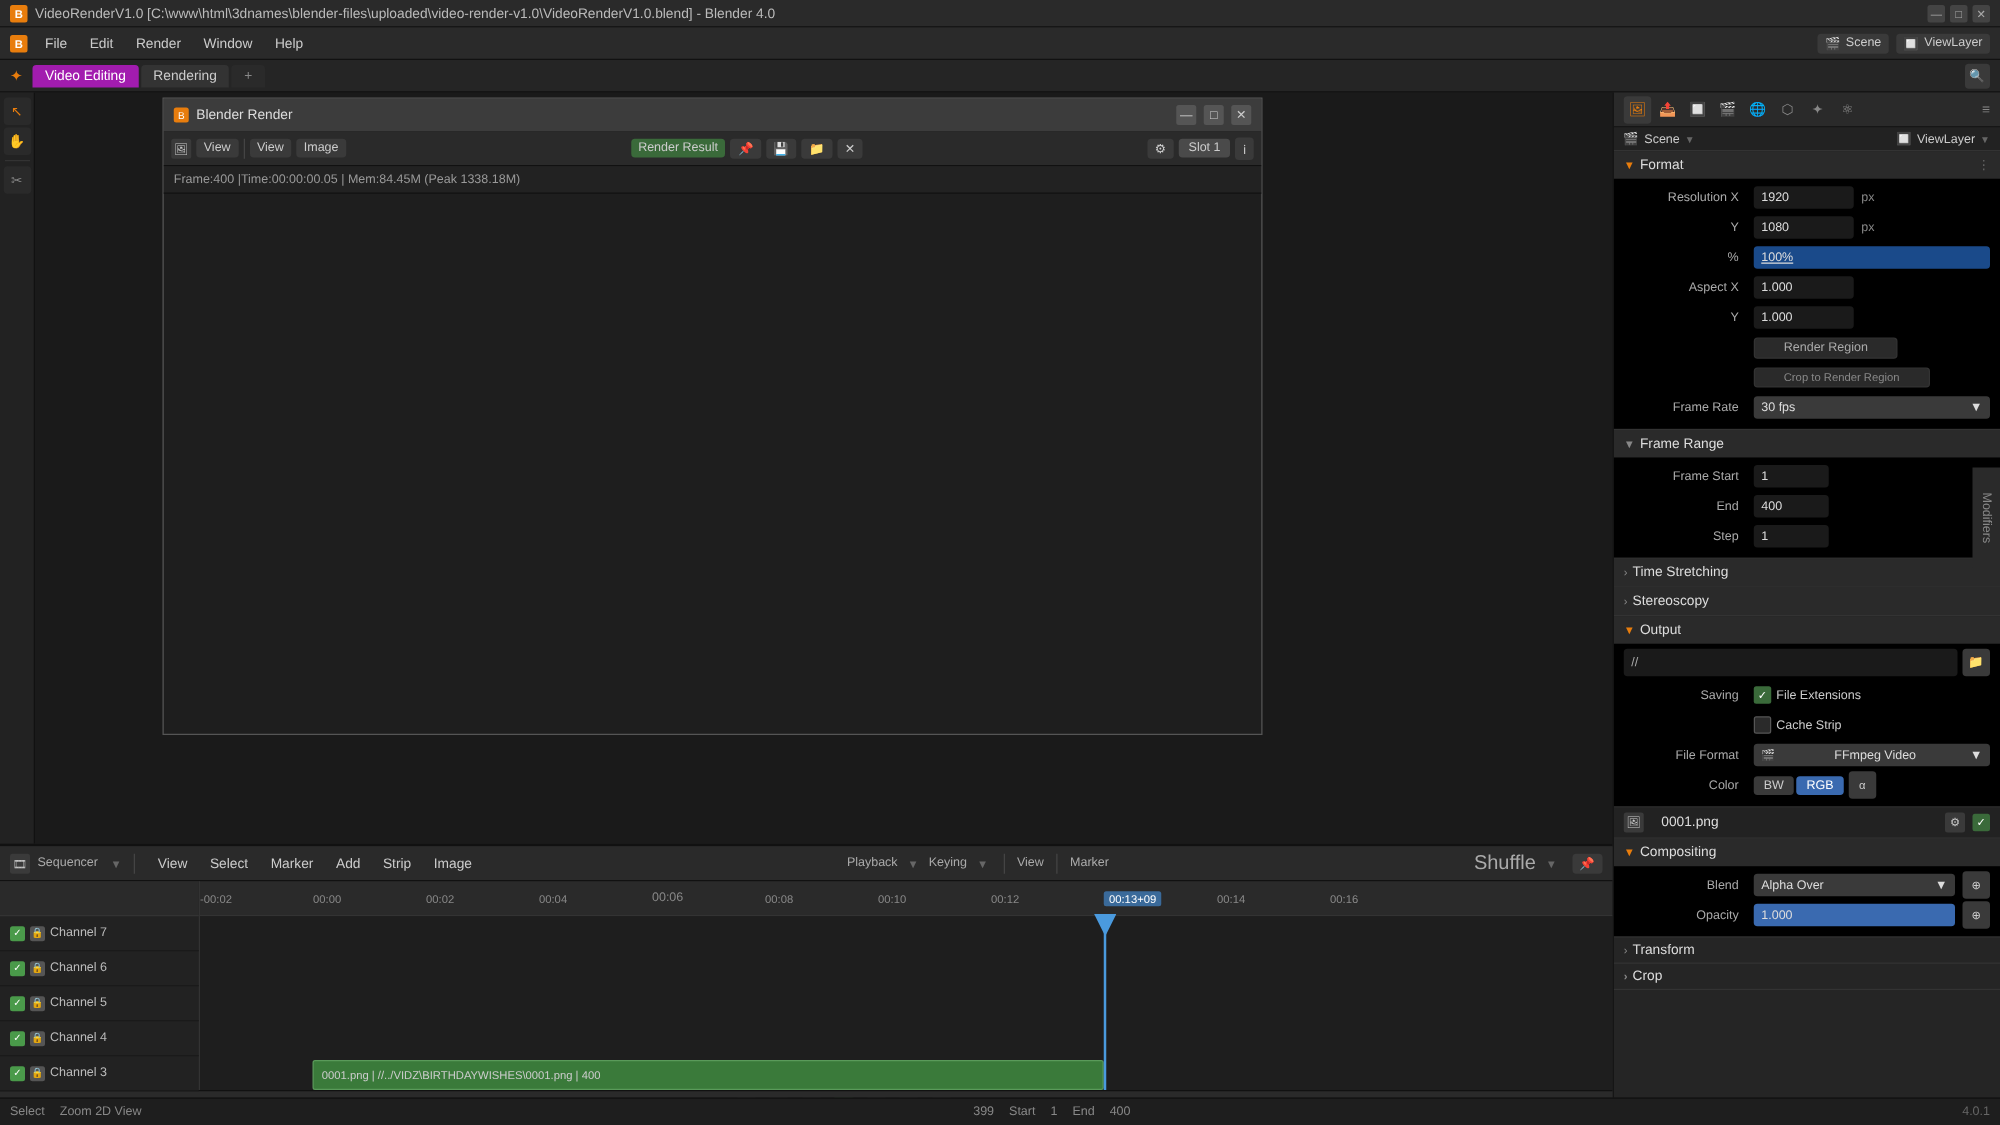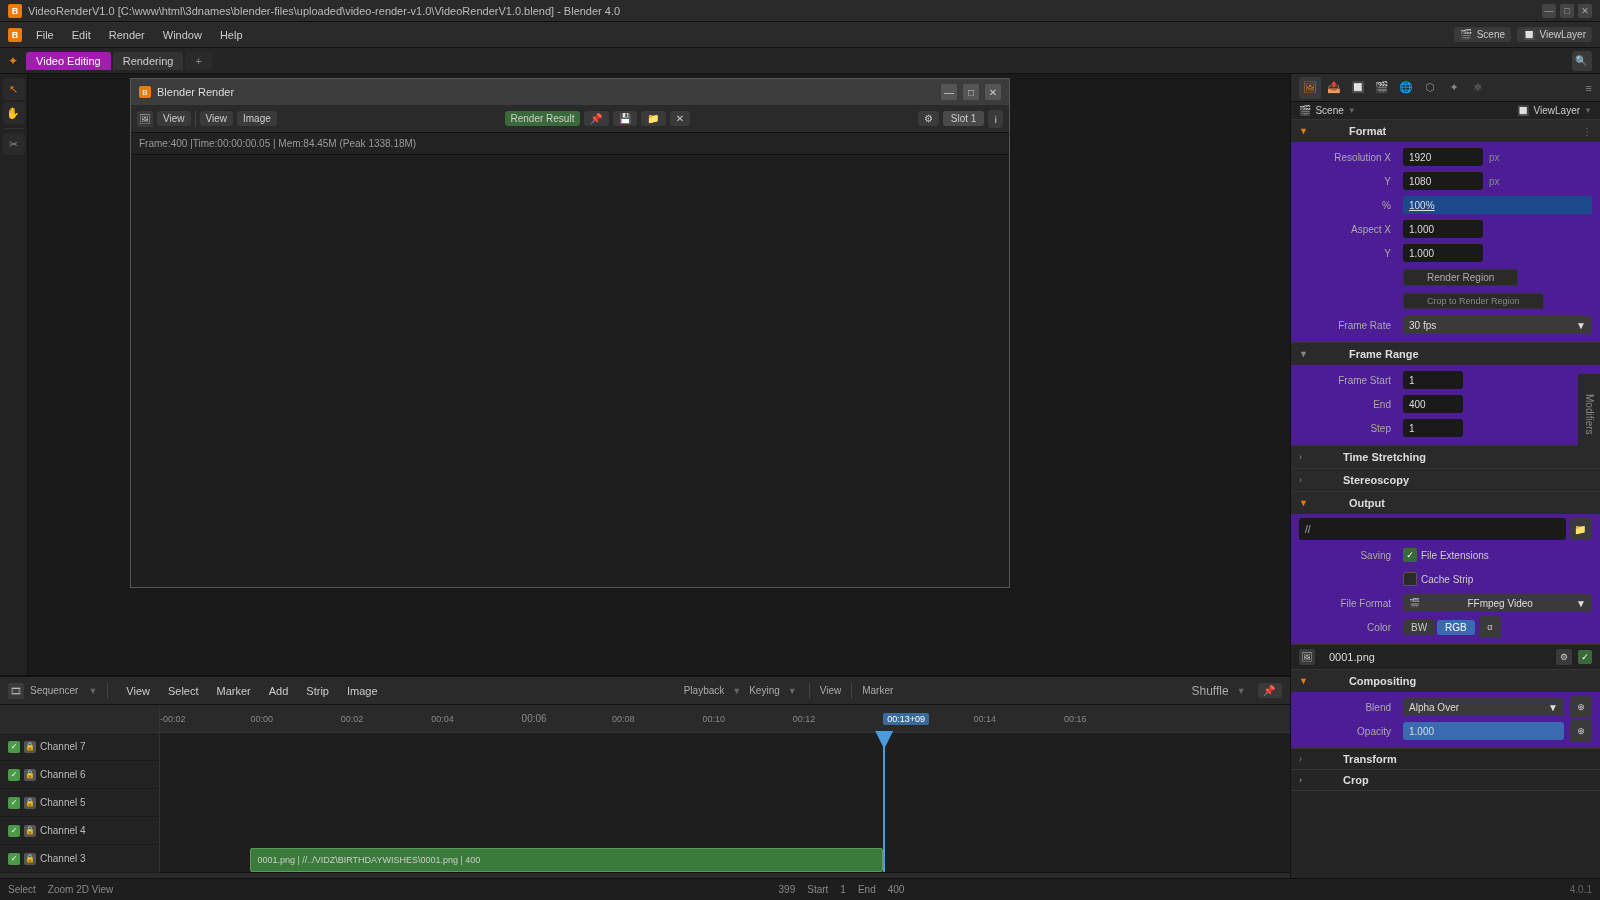--- a/index.html
+++ b/index.html
@@ -360,28 +360,27 @@
       display: flex;
       align-items: center;
       padding: 5px 8px;
       background: #2a2a2a;
       cursor: pointer;
       gap: 4px;
     }
 
     .section-title {
       font-size: 11px;
-      font-weight: bold;
+      font-weight: normal;
       color: #ddd;
-      margin-left: 37px;
     }
 
     .section-body {
       padding: 4px 8px;
-      background: #4c1d95;
+      background: #000000;
     }
 
     .prop-row {
       display: flex;
       align-items: center;
       height: 22px;
       gap: 4px;
       margin-bottom: 2px;
     }
 
@@ -972,21 +971,21 @@
     <div style="flex:1;"></div>
     <span style="font-size:10px;color:#aaa;">Playback</span>
     <span style="font-size:9px;color:#666;margin:0 2px;">▼</span>
     <span style="font-size:10px;color:#aaa;">Keying</span>
     <span style="font-size:9px;color:#666;margin:0 2px;">▼</span>
     <div style="width:1px;height:16px;background:#444;margin:0 4px;"></div>
     <span style="font-size:10px;color:#aaa;">View</span>
     <div style="width:1px;height:16px;background:#444;margin:0 4px;"></div>
     <span style="font-size:10px;color:#aaa;">Marker</span>
     <div style="flex:1;"></div>
-    <span style="font-size:12px;color:#aaa;">Shuffle</span>
+    <span style="font-size:16px;color:#aaa;">Shuffle</span>
     <span style="font-size:9px;color:#666;margin:0 2px;">▼</span>
     <div class="render-toolbar-btn" style="margin-left:4px;">📌</div>
   </div>
 
   <div class="seq-main">
 
     <div class="seq-channels">
 
       <div style="height:28px;background:#2a2a2a;border-bottom:1px solid #333;"></div>
 

